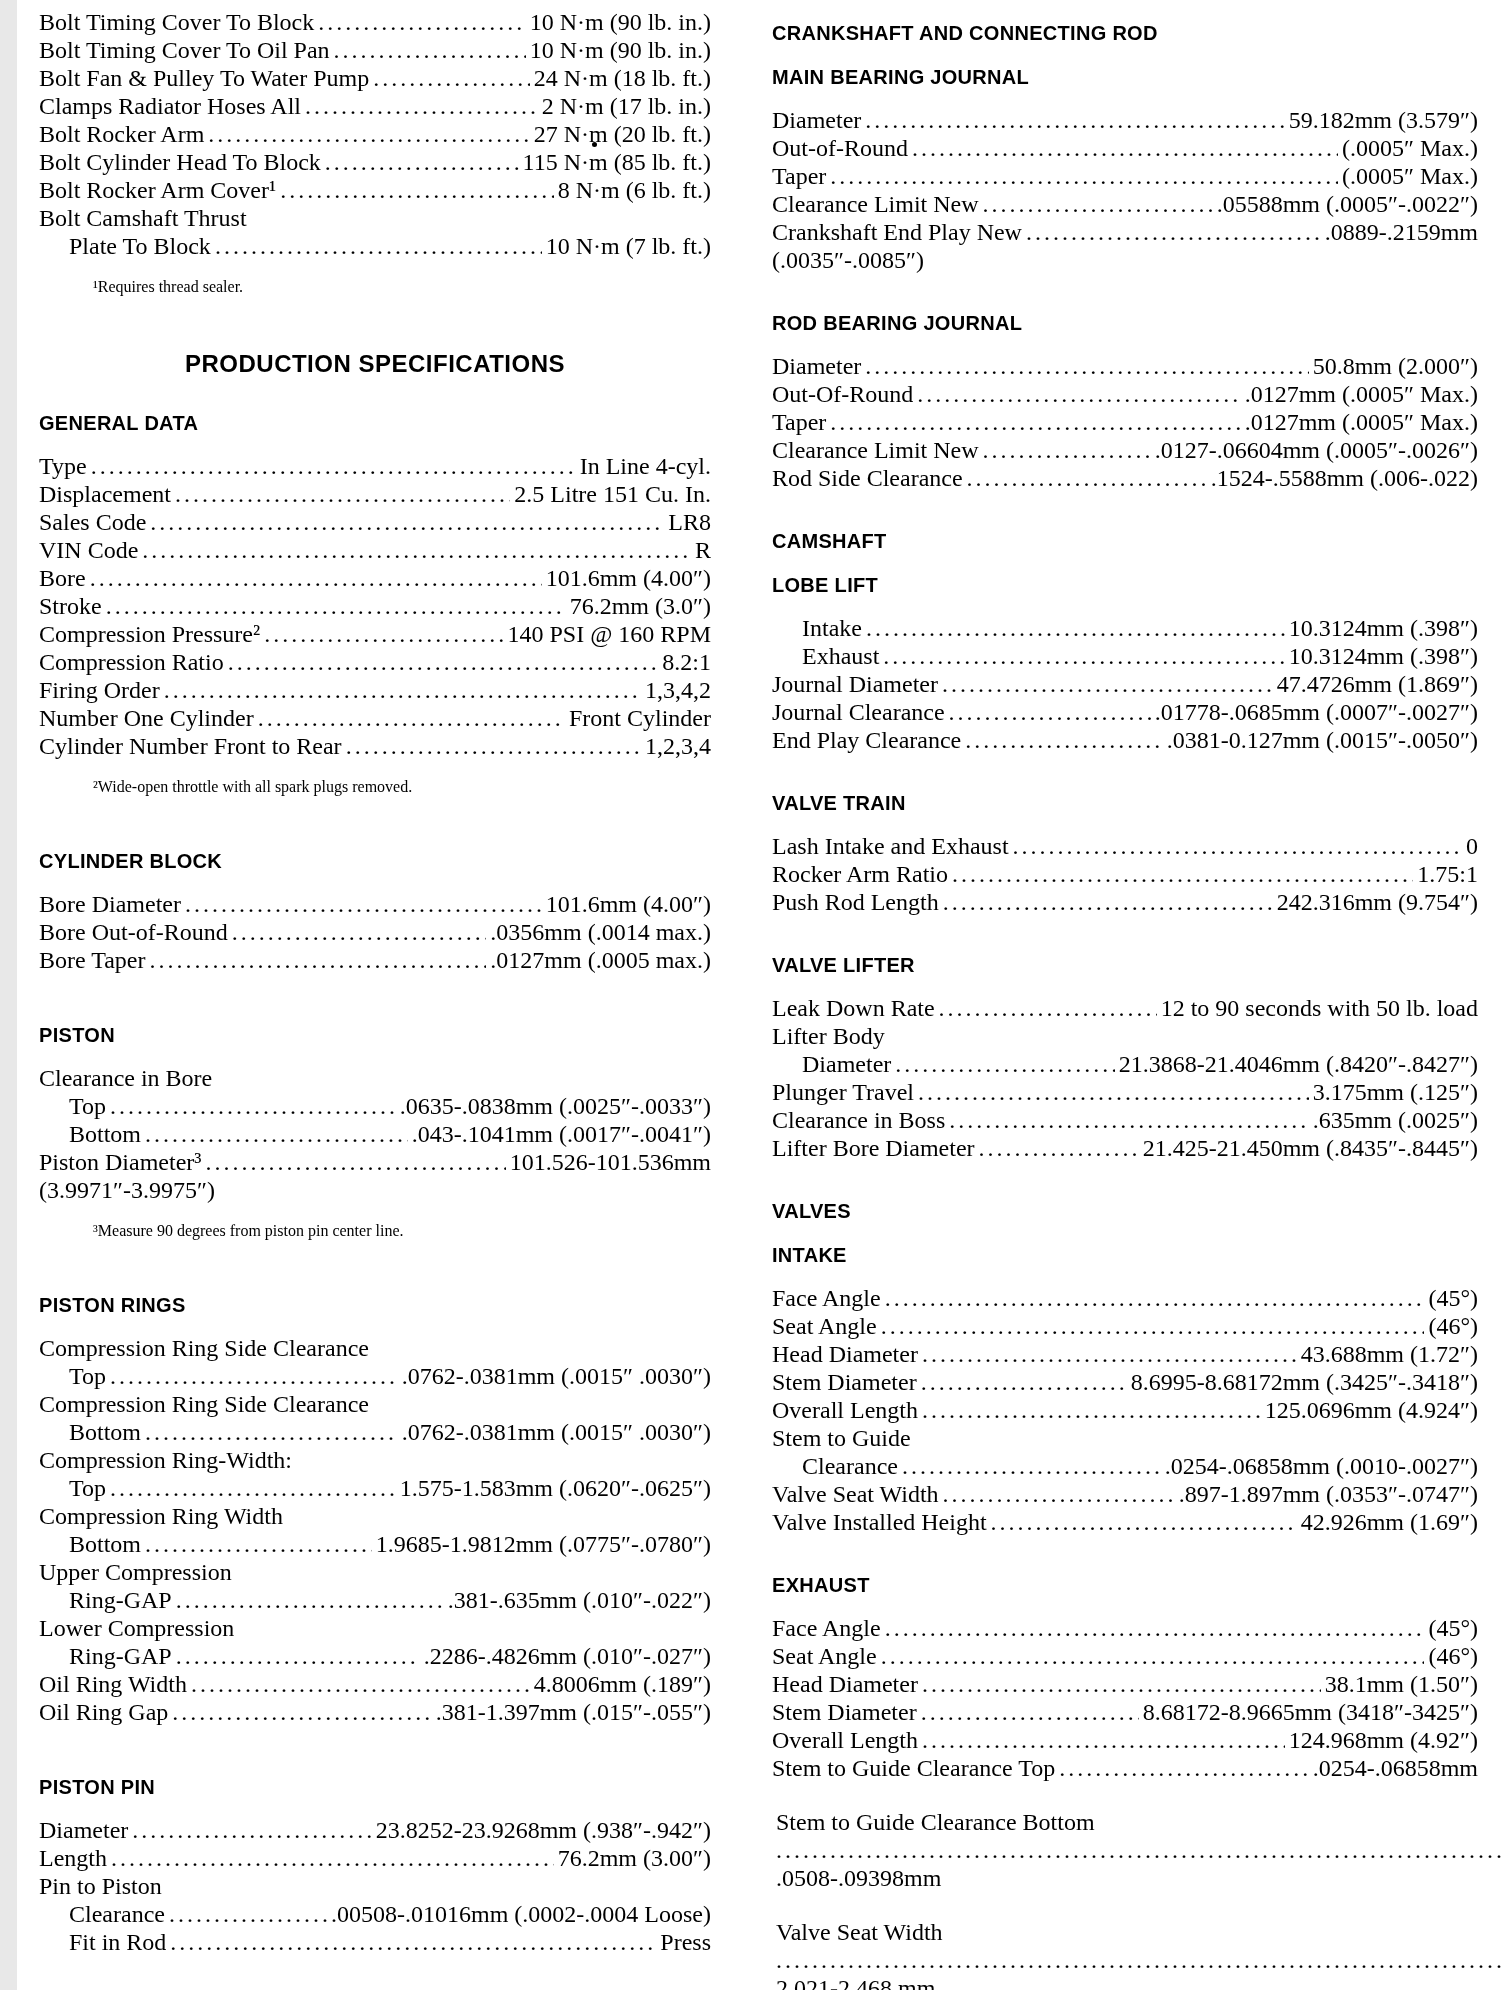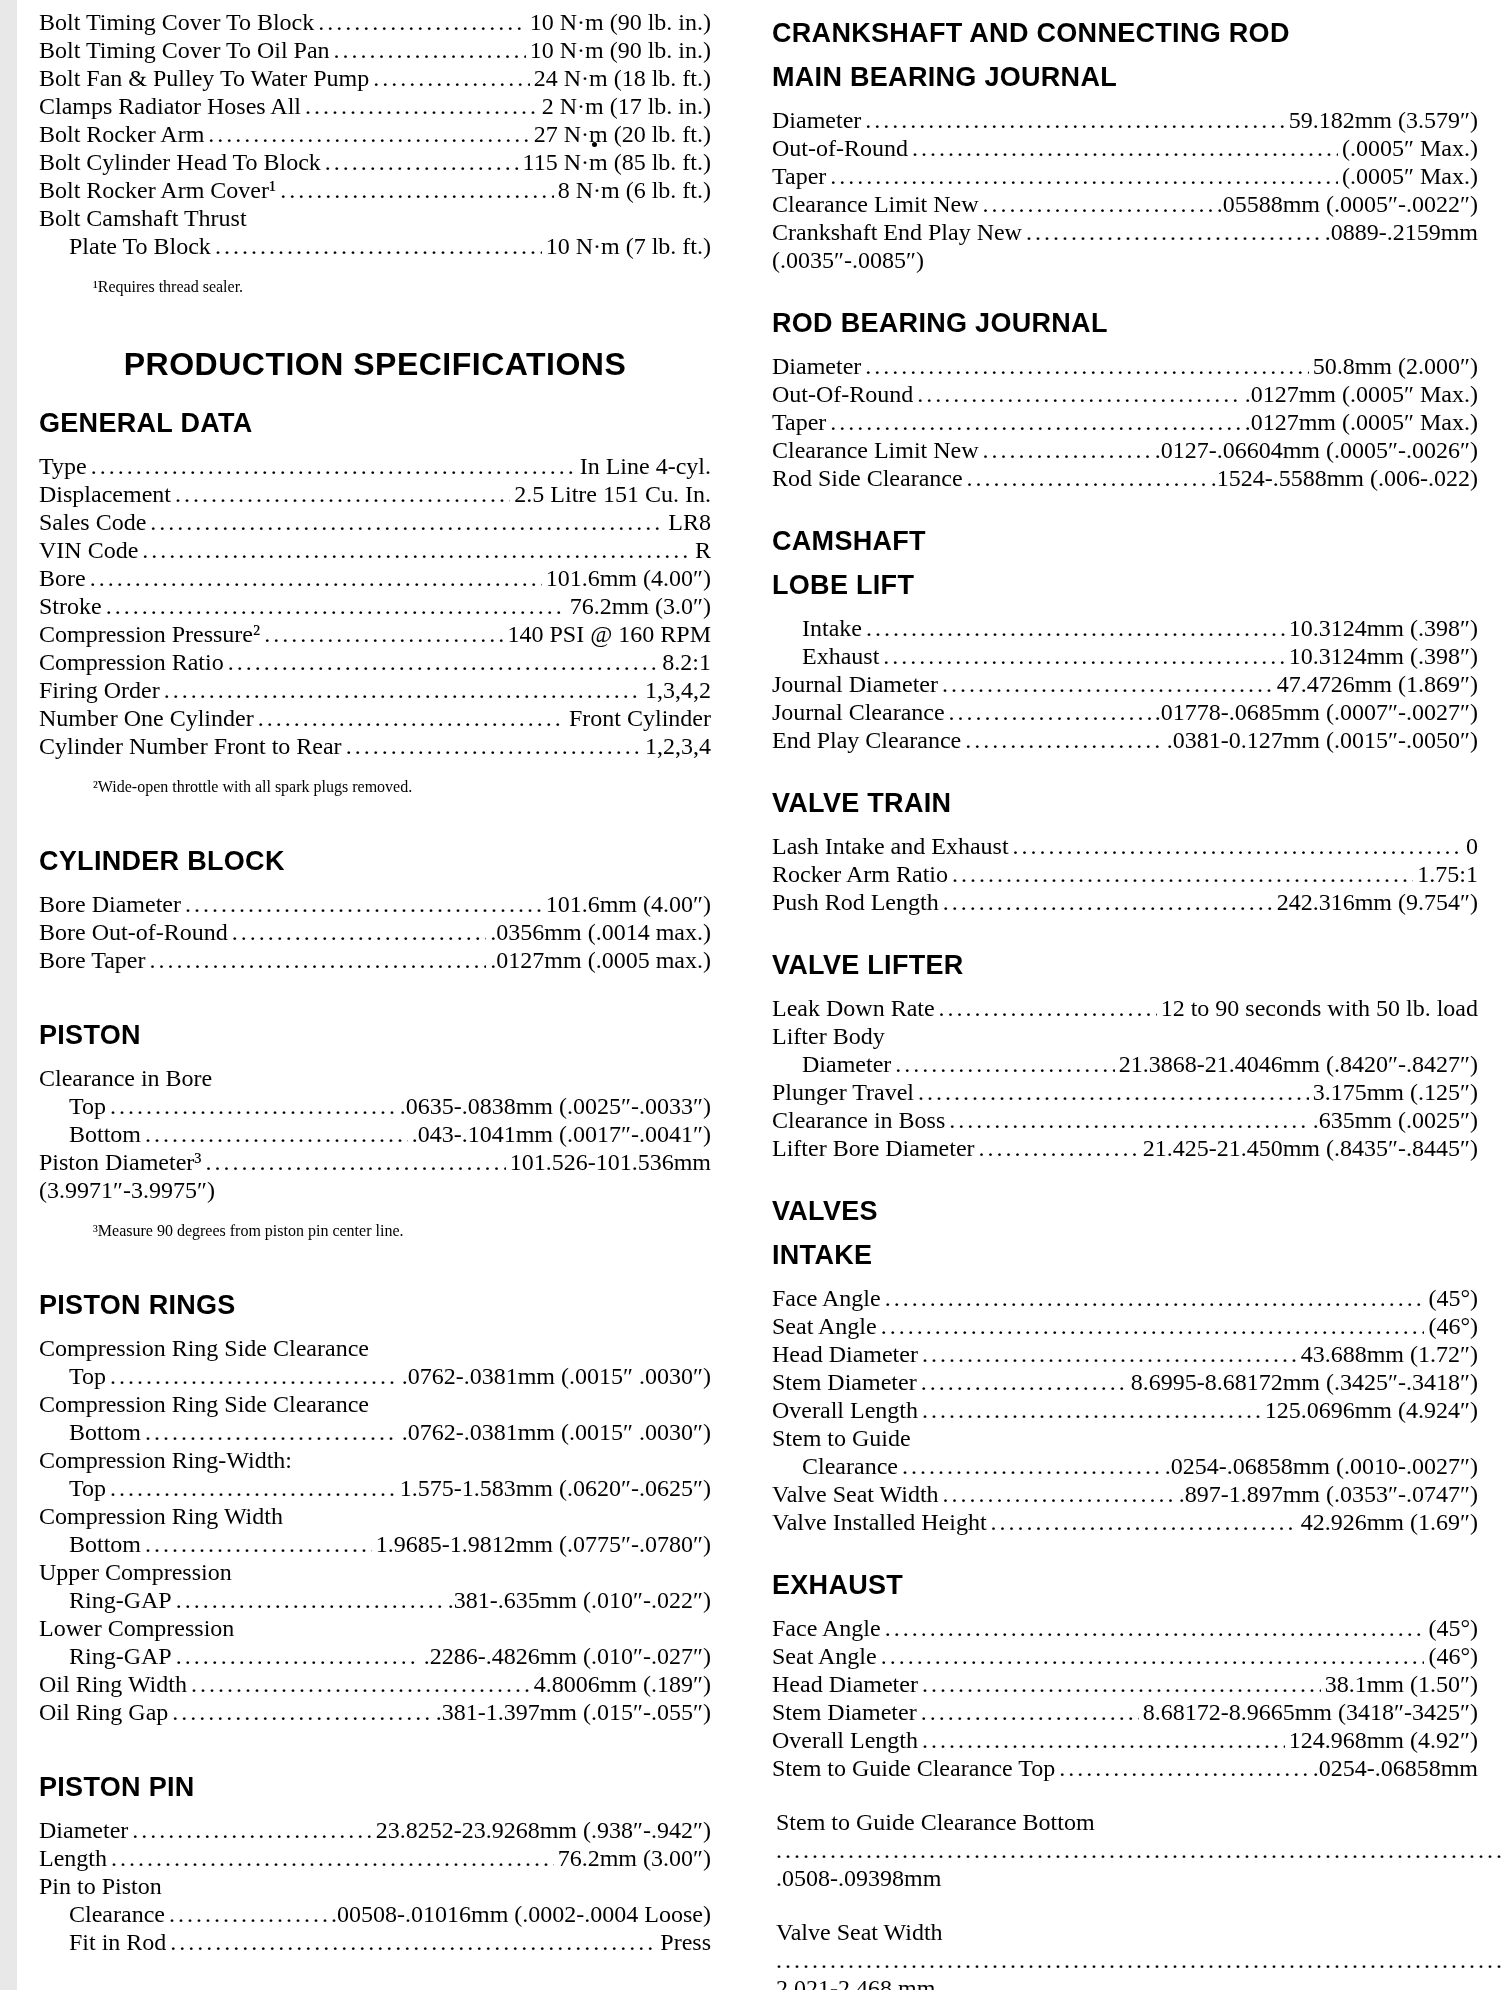--- a/index.html
+++ b/index.html
@@ -10,25 +10,25 @@
     margin-left:17px;
   }
   .col{position:absolute;top:0;}
   .col-left{left:22px;top:8px;width:672px;}
   .col-right{left:755px;top:18px;width:706px;}
   .section{margin-top:46px;}
   .col-right .section{margin-top:34px;}
   .col-right .section.tight{margin-top:12px;}
   .section:first-child{margin-top:0;}
   .main-title{
-    font-family:"Liberation Sans",sans-serif;font-weight:700;font-size:32px;line-height:36px;
+    font-family:"Liberation Sans",sans-serif;font-weight:700;font-size:24px;line-height:36px;
     text-align:center;letter-spacing:0.5px;margin:14px 0 26px 0;
   }
   .sec-heading{
-    font-family:"Liberation Sans",sans-serif;font-weight:700;font-size:27px;line-height:30px;
+    font-family:"Liberation Sans",sans-serif;font-weight:700;font-size:20px;line-height:30px;
     letter-spacing:0.3px;margin:0 0 14px 0;
   }
   .row{display:flex;align-items:baseline;}
   .row.indent{padding-left:30px;}
   .row.gap{margin-top:26px;flex-direction:column;}
   .row .lbl{white-space:pre;}
   .row .dots{flex:1 1 auto;min-width:8px;overflow:hidden;white-space:nowrap;margin:0 4px;}
   .row .dots::after{content:"......................................................................................................................................................";letter-spacing:3px;}
   .row .val{white-space:pre;}
   .row.cont{justify-content:flex-start;}

